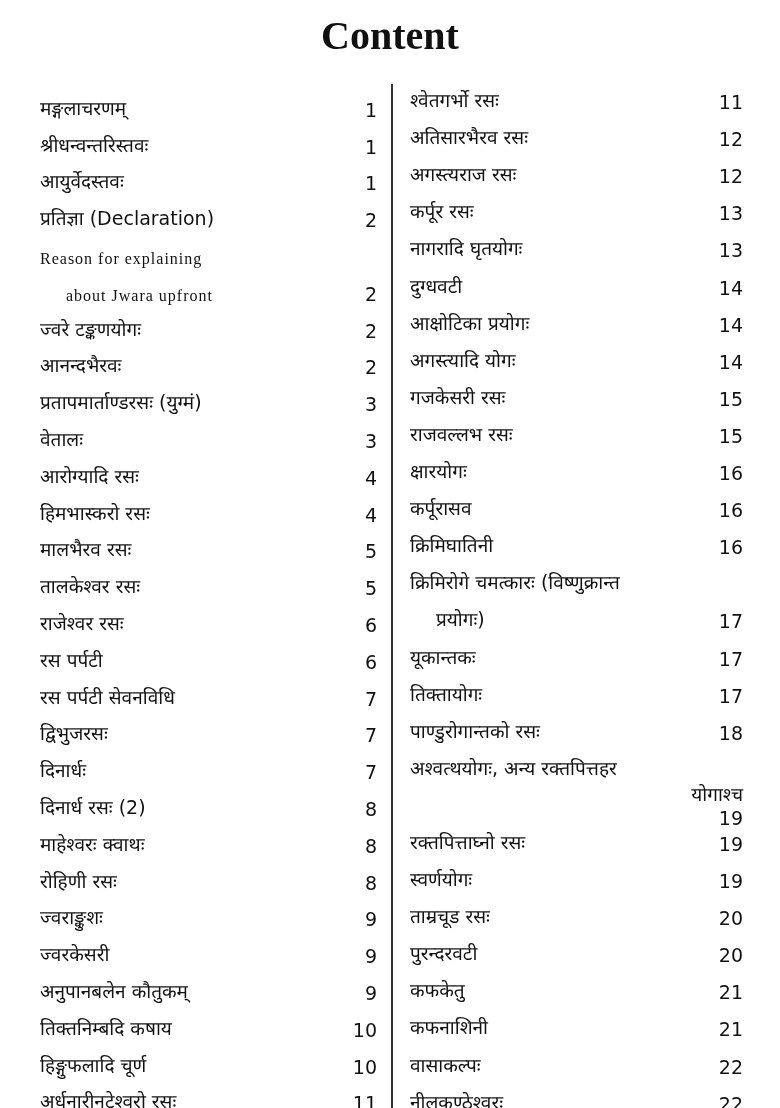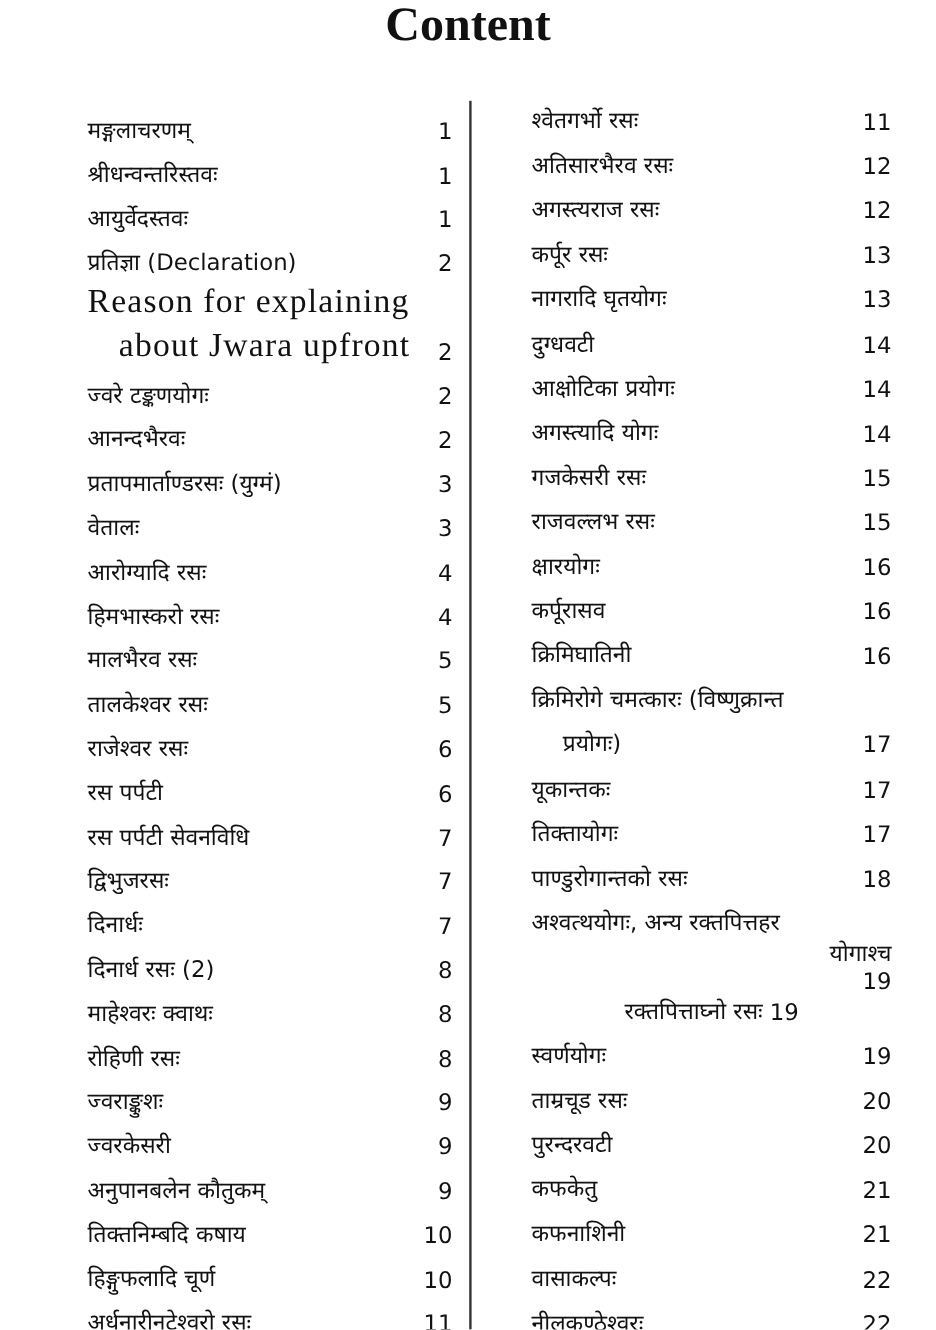--- a/index.html
+++ b/index.html
@@ -9,21 +9,21 @@
   }
   body {
     width: 780px;
     height: 1108px;
     position: relative;
     overflow: hidden;
     color: #111111;
   }
   .title {
     position: absolute;
-    top: 0;
+    top: 16px;
     left: 0;
     width: 780px;
     text-align: center;
     font-family: "Liberation Serif", "DejaVu Serif", serif;
     font-weight: bold;
     font-size: 40px;
     line-height: 40px;
     padding-top: 0px;
     letter-spacing: 0px;
   }
@@ -51,25 +51,24 @@
     width: 333px;
   }
   .entry {
     position: relative;
     display: flex;
     align-items: flex-end;
     justify-content: space-between;
   }
   .entry .label {
     white-space: nowrap;
-    margin-left: 33px;
   }
   .entry .label.english {
     font-family: "Liberation Serif", "DejaVu Serif", serif;
-    font-size: 28px;
+    font-size: 16px;
     letter-spacing: 1px;
   }
   .entry .page {
     font-family: "DejaVu Sans", "Liberation Sans", sans-serif;
     font-size: 19px;
     text-align: right;
     min-width: 30px;
   }
   .entry .label.indent {
     padding-left: 26px;
@@ -270,21 +269,21 @@
       <span class="page">18</span>
     </div>
     <div class="entry" style="height: 37.1px;">
       <span class="label">अश्वत्थयोगः, अन्य रक्तपित्तहर</span>
       <span class="page"></span>
     </div>
     <div class="entry" style="height: 37.1px; flex-direction: column;">
       <span class="label indent">योगाश्च</span>
       <span class="page">19</span>
     </div>
-    <div class="entry" style="height: 37.1px; justify-content: center;">
+    <div class="entry" style="height: 37.1px;">
       <span class="label">रक्तपित्ताघ्नो रसः</span>
       <span class="page">19</span>
     </div>
     <div class="entry" style="height: 37.1px;">
       <span class="label">स्वर्णयोगः</span>
       <span class="page">19</span>
     </div>
     <div class="entry" style="height: 37.1px;">
       <span class="label">ताम्रचूड रसः</span>
       <span class="page">20</span>

